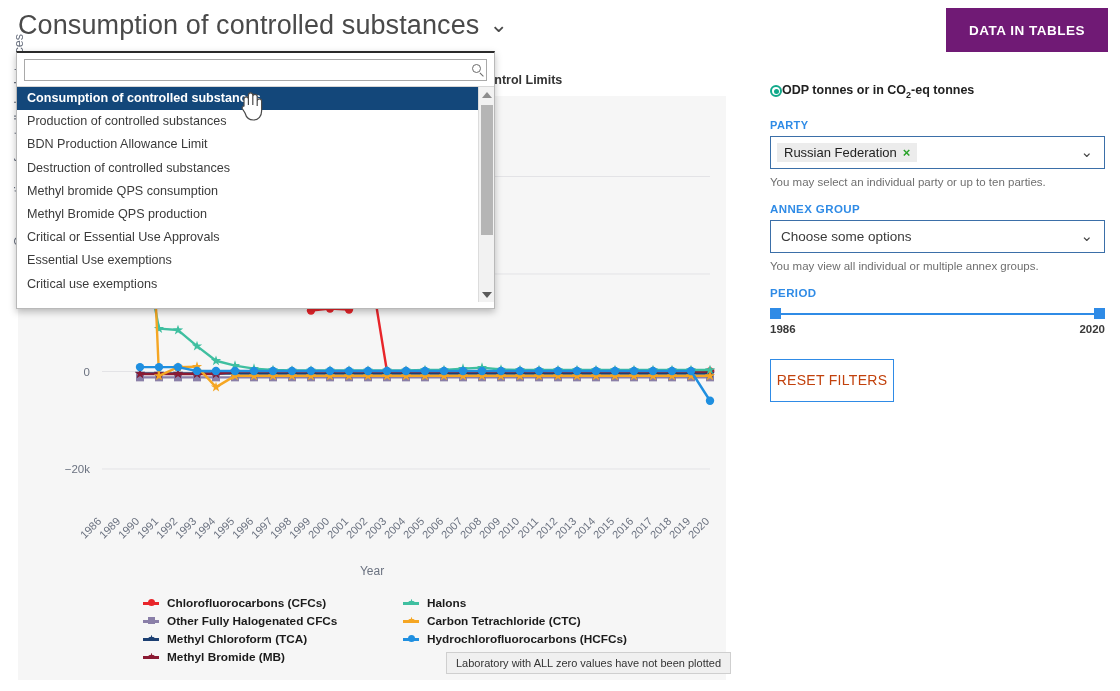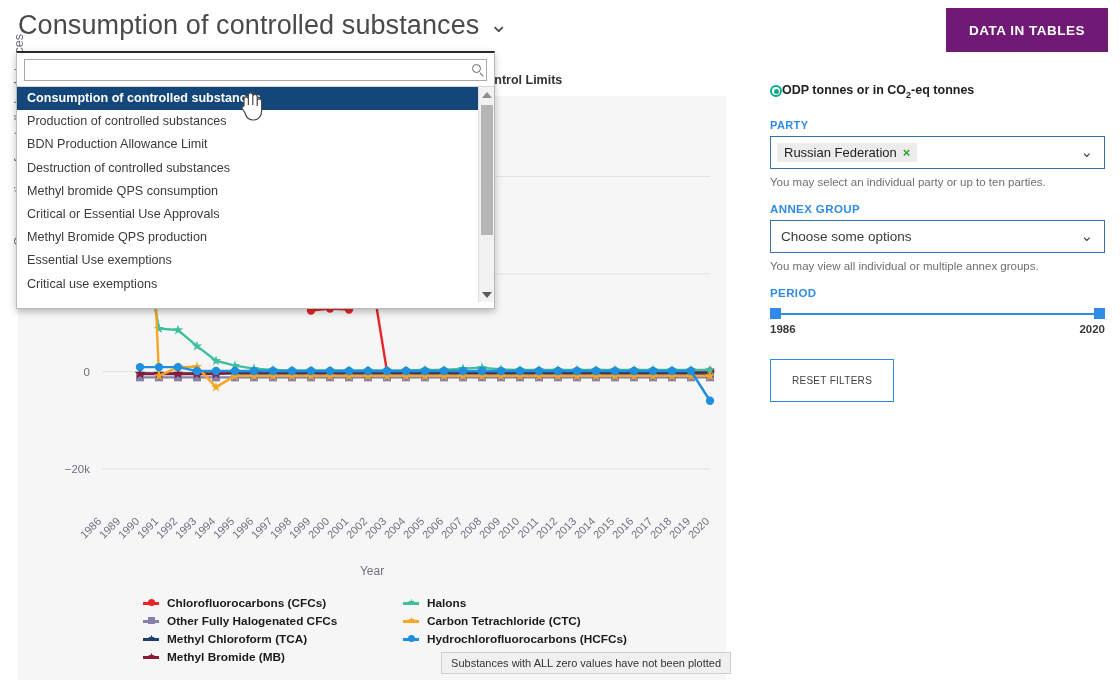--- a/index.html
+++ b/index.html
@@ -529,21 +529,21 @@
         </div>
         <div class="lg">
           <span class="lg-m">
             <i style="background:#8b1a33"></i>
             <b style="background:#8b1a33;clip-path:polygon(50% 0%,61% 35%,98% 35%,68% 57%,79% 91%,50% 70%,21% 91%,32% 57%,2% 35%,39% 35%);"></b>
           </span>
           <span>Methyl Bromide (MB)</span>
         </div>
       </div>
 
-  <div class="note">Substances with ALL zero values have not been plotted</div>
+  <div class="note">Laboratory with ALL zero values have not been plotted</div>
 </div>
 
 <div style="position:absolute;left:770px;top:78px;width:335px;">
 
   <div style="display:flex;align-items:center;margin-top:5px;">
     <span style="width:12px;height:12px;border:2px solid #11a98a;border-radius:50%;display:inline-flex;align-items:center;justify-content:center;">
       <span style="width:5px;height:5px;border-radius:50%;background:#11a98a;display:block;"></span>
     </span>
     <span style="font-size:12.5px;font-weight:700;color:#222;"><span>ODP tonnes or in CO</span><sub style="font-size:9px;">2</sub><span>-eq tonnes</span></span>
   </div>
@@ -570,37 +570,37 @@
     <div style="position:absolute;left:5px;right:5px;top:5px;height:2px;background:#2f8be6;"></div>
     <div style="position:absolute;left:0;top:0;width:11px;height:11px;background:#2f8be6;"></div>
     <div style="position:absolute;right:0;top:0;width:11px;height:11px;background:#2f8be6;"></div>
   </div>
   <div style="display:flex;justify-content:space-between;font-size:11.5px;font-weight:700;color:#3a3a3a;margin-top:3px;">
     <span>1986</span>
     <span>2020</span>
   </div>
 
   <div style="margin-top:24px;width:124px;height:43px;border:1px solid #2f8be6;background:#fff;display:flex;align-items:center;justify-content:center;cursor:pointer;">
-    <span style="font-size:10px;color:#404040;letter-spacing:.3px;">RESET FILTERS</span>
+    <span style="font-size:14px;color:#c2410c;letter-spacing:.3px;">RESET FILTERS</span>
   </div>
 </div>
 
 <div class="dd">
   <div class="dd-search">
     <input type="text" value="" placeholder="" style="">
     <span class="mag"></span>
   </div>
   <div class="dd-list" id="dd-list">
     <div class="dd-item sel">Consumption of controlled substances</div>
         <div class="dd-item">Production of controlled substances</div>
         <div class="dd-item">BDN Production Allowance Limit</div>
         <div class="dd-item">Destruction of controlled substances</div>
         <div class="dd-item">Methyl bromide QPS consumption</div>
+        <div class="dd-item">Methyl Bromide QPS production</div>
         <div class="dd-item">Critical or Essential Use Approvals</div>
-        <div class="dd-item">Methyl Bromide QPS production</div>
         <div class="dd-item">Essential Use exemptions</div>
         <div class="dd-item">Critical use exemptions</div>
         <div class="dd-item">Laboratory / Analytical Uses: Production</div>
         <div class="dd-sb">
       <div class="dd-sb-up">
             <span class="tri-up"></span>
           </div>
       <div class="dd-sb-thumb"></div>
       <div class="dd-sb-dn">
             <span class="tri-dn"></span>

